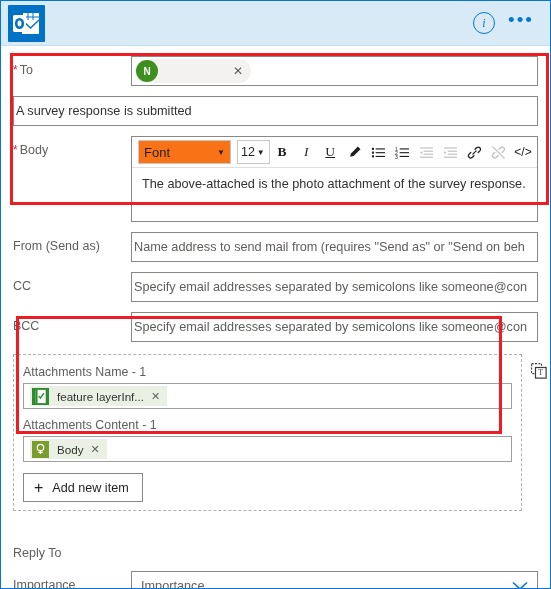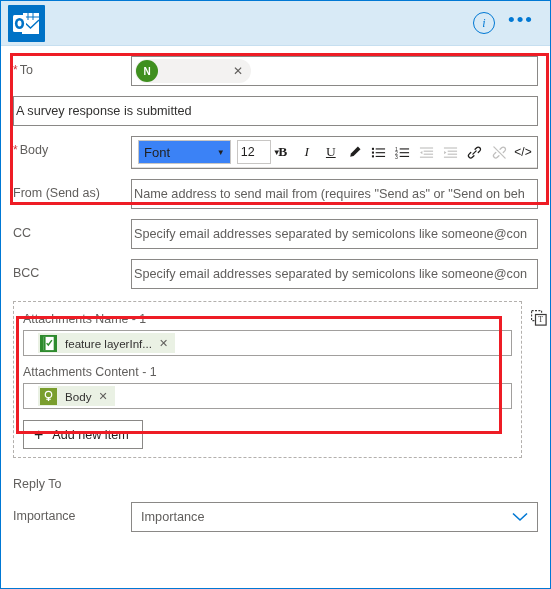--- a/index.html
+++ b/index.html
@@ -125,31 +125,31 @@
   .rte{border:1px solid #8a8886;background:#fff;}
   .rte-bar{
     height:30px;display:flex;align-items:center;
     border-bottom:1px solid #e1dfdd;
     padding:0 2px;
     gap:0px;
   }
   .fontsel{
     display:flex;align-items:center;
     width:96px;height:24px;margin-left:4px;
-    border:1px solid #c8c6c4;background:#3b82f6;
+    border:1px solid #c8c6c4;background:#f97316;
     font-size:13px;color:#201f1e;padding:8px 5px;box-sizing:border-box;
     cursor:pointer;
   }
   .fontsel .cv{margin-left:auto;font-size:8px;color:#201f1e;}
   .sizesel{
     display:flex;align-items:center;
     width:34px;height:24px;margin-left:6px;
     border:1px solid #c8c6c4;background:#fff;
     font-size:12.5px;color:#201f1e;padding:0 3px;box-sizing:border-box;
-    cursor:pointer;gap:18px;
+    cursor:pointer;gap:2px;
   }
   .sizesel .cv{font-size:8px;}
   .tbtn{
     width:25px;height:26px;display:flex;align-items:center;justify-content:center;
     font-size:13.5px;color:#201f1e;cursor:pointer;
     font-family:"Liberation Serif", serif;
   }
   .tbtn.dis{color:#c0bfbe;cursor:default;}
   .tbtn.sans{font-family:"Liberation Sans", sans-serif;font-size:12px;}
   .rte-area{
@@ -160,21 +160,21 @@
   
   .attwrap{
     margin:12px 28px 0 12px;
     border:1px dashed #b3b0ad;
     padding:10px 9px 8px 9px;
     position:relative;
   }
   .att-lbl{font-size:12.4px;color:#605e5c;margin-bottom:4px;line-height:14px;}
   .att-box{
     border:1px solid #a19f9d;background:#fff;height:26px;
-    display:flex;align-items:center;padding-left:14px;box-sizing:border-box;
+    display:flex;align-items:center;padding-left:6px;box-sizing:border-box;
   }
   .att-tok{
     display:flex;align-items:center;height:20px;
     background:#eaf1e4;gap:7px;padding-right:7px;
     font-size:11.6px;color:#323130;
   }
   .tok-ico{
     width:20px;height:20px;flex:0 0 auto;
     display:flex;align-items:center;justify-content:center;
   }
@@ -327,20 +327,21 @@
               <svg width="15" height="15" viewBox="0 0 16 16">
                 <g stroke="#c0bfbe" stroke-width="1.4" fill="none" stroke-linecap="round">
                   <path d="M8.6 4.6 L10.3 2.9 a2.4 2.4 0 0 1 3.4 3.4 L12 8"></path>
                   <path d="M7.4 11.4 L5.7 13.1 a2.4 2.4 0 0 1-3.4-3.4 L4 8"></path>
                   <path d="M2 2 L14 14"></path>
                 </g>
               </svg>
             </div>
             <div class="tbtn sans">&lt;/&gt;</div>
           </div>
+          <div class="rte-area">The above-attached is the photo attachment of the survey response.</div>
         </div>
       </div>
     </div>
 
     <div class="row">
       <div class="lbl">From (Send as)</div>
       <div class="ctl">
         <div class="tbox tall ph">Name address to send mail from (requires "Send as" or "Send on beh</div>
       </div>
     </div>
@@ -399,21 +400,21 @@
           <text x="9.8" y="12.3" font-size="8" fill="#3b3a39" text-anchor="middle" font-family="serif">T</text>
         </svg>
       </div>
 
       <div class="addbtn">
         <span class="plus">+</span>
         <span>Add new item</span>
       </div>
     </div>
 
-    <div class="row" style="margin-top:12px;">
+    <div class="row" style="margin-top:28px;">
       <div class="lbl">Reply To</div>
     </div>
 
     <div class="row">
       <div class="lbl">Importance</div>
       <div class="ctl">
         <div class="sel">
           <span>Importance</span>
           <span class="cv">
             <svg width="16" height="10" viewBox="0 0 16 10">

